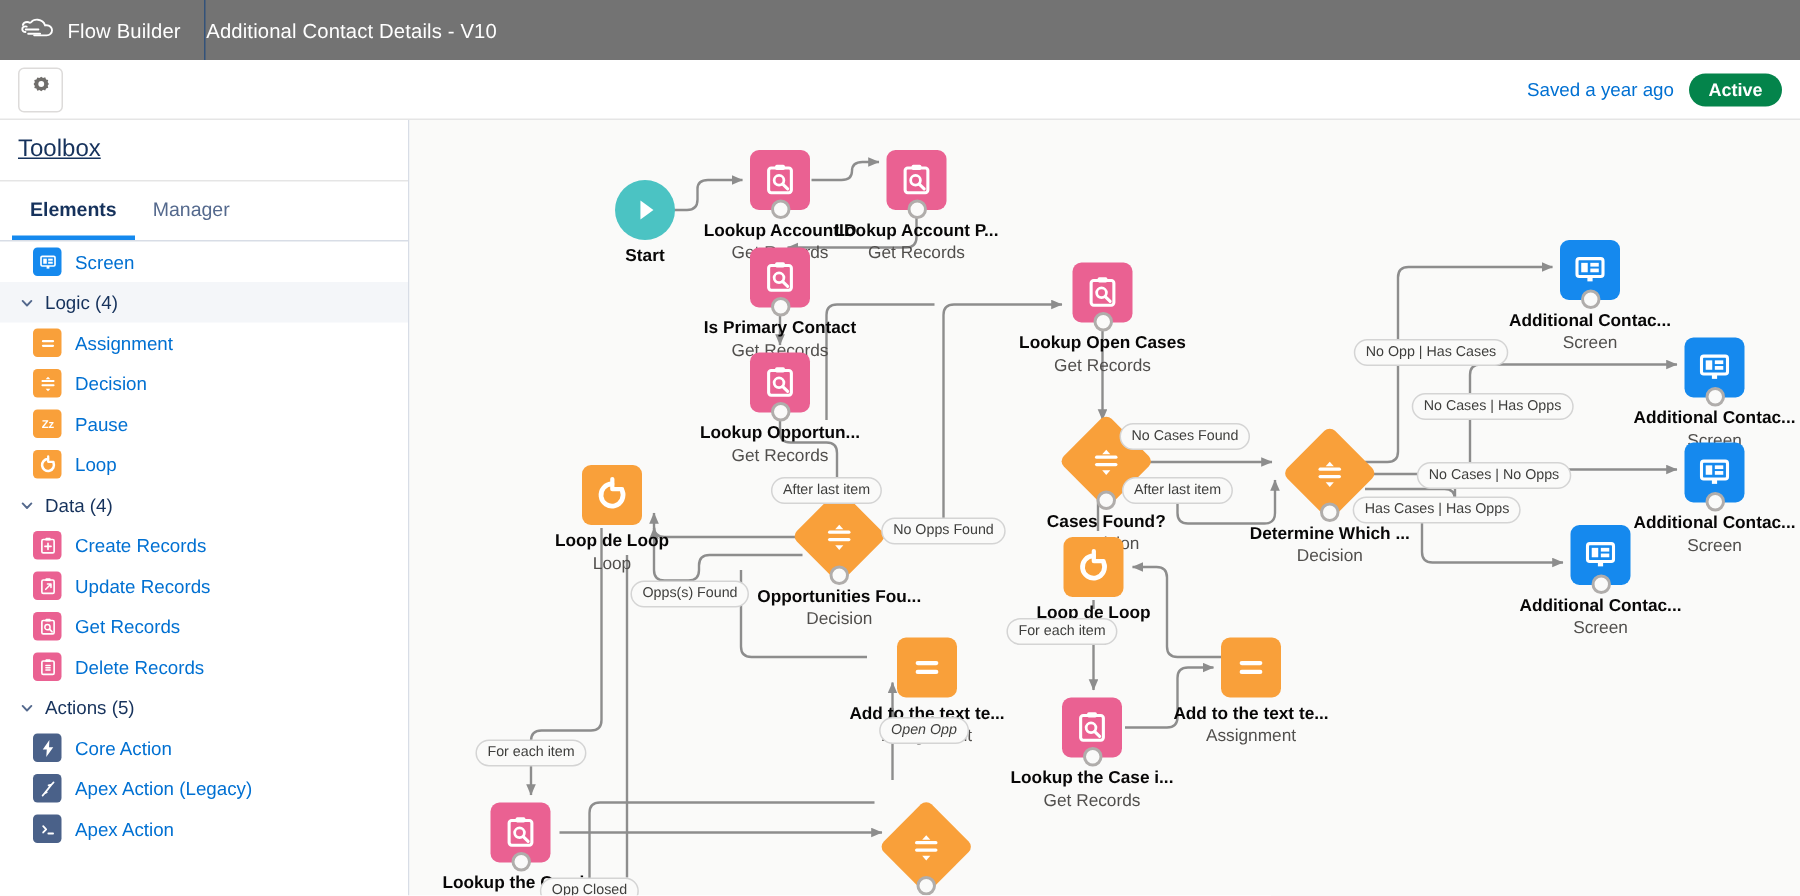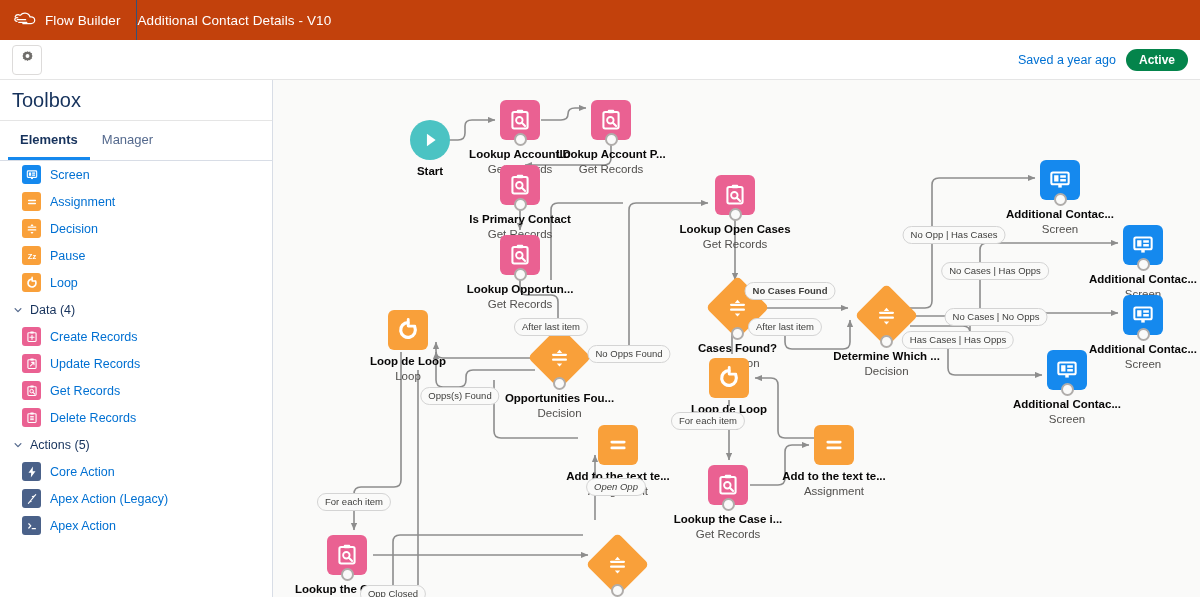--- a/index.html
+++ b/index.html
@@ -8,21 +8,21 @@
     width: 1200px; height: 597px;
     font-family: "Liberation Sans", sans-serif;
     overflow: hidden; background: #ffffff;
   }
   #app { position: relative; width: 1200px; height: 597px; }
 
   
   .header {
     position: absolute; top: 0; left: 0;
     width: 1200px; height: 40px;
-    background: #c2410c;
+    background: #737373;
     display: flex; align-items: center;
     color: #ffffff;
   }
   .hdr-brand {
     display: flex; align-items: center;
     height: 40px; padding: 0 16px 0 14px;
     border-right: 1px solid #33527a;
     gap: 9px;
   }
   .cloud-icon { width: 22px; height: 16px; display: block; }
@@ -65,21 +65,21 @@
     width: 273px; height: 517px;
     background: #ffffff;
     border-right: 1px solid #d8dde6;
     overflow: hidden;
   }
   .tb-header {
     height: 41px; display: flex; align-items: center;
     padding-left: 12px;
     border-bottom: 1px solid #e5e5e5;
   }
-  .tb-header-text { font-size: 20px; color: #16325c; }
+  .tb-header-text { font-size: 16px; color: #16325c; text-decoration: underline; }
   .tabs {
     height: 40px; display: flex; align-items: stretch;
     border-bottom: 1px solid #d8dde6;
     padding-left: 8px;
   }
   .tab {
     display: flex; align-items: center;
     padding: 0 12px; font-size: 13px;
     color: #54698d; cursor: pointer;
     border-bottom: 3px solid transparent;
@@ -211,20 +211,26 @@
             <svg width="14" height="14" viewBox="0 0 24 24">
               <rect x="4" y="5" width="16" height="11" rx="1.4" fill="none" stroke="#ffffff" stroke-width="1.9"></rect>
               <rect x="6.6" y="7.6" width="4" height="5.8" fill="#ffffff"></rect>
               <rect x="12.2" y="7.6" width="5.2" height="2.3" fill="#ffffff"></rect>
               <rect x="12.2" y="11.1" width="5.2" height="2.3" fill="#ffffff"></rect>
               <rect x="10.4" y="16" width="3.2" height="3" fill="#ffffff"></rect>
             </svg>
           </span>
           <span class="el-label">Screen</span>
         </div>
+        <div class="group-header shaded">
+          <svg class="chev" viewBox="0 0 12 12">
+            <path d="M2.5 4.3L6 8l3.5-3.7" fill="none" stroke="#54698d" stroke-width="1.5" stroke-linecap="round" stroke-linejoin="round"></path>
+          </svg>
+          <span>Logic (4)</span>
+        </div>
         <div class="el-item">
           <span class="el-icon" style="background: rgb(249, 160, 58);">
             <svg width="14" height="14" viewBox="0 0 24 24">
               <rect x="5" y="8" width="14" height="2.6" rx="1.3" fill="#ffffff"></rect>
               <rect x="5" y="13.4" width="14" height="2.6" rx="1.3" fill="#ffffff"></rect>
             </svg>
           </span>
           <span class="el-label">Assignment</span>
         </div>
         <div class="el-item">
@@ -642,21 +648,21 @@
         </div>
       </div>
     <div id="canvas-labels">
         <div class="conn-label" style="left: 278px; top: 238px;">After last item</div>
         <div class="conn-label" style="left: 356px; top: 252px; margin-top: 13px;">No Opps Found</div>
         <div class="conn-label" style="left: 187px; top: 307px;">Opps(s) Found</div>
         <div class="conn-label" style="left: 81px; top: 413px;">For each item</div>
         <div class="conn-label" style="left: 120px; top: 505px;">Opp Closed</div>
         <div class="conn-label" style="left: 343px; top: 398px; font-style: italic;">Open Opp</div>
         <div class="conn-label" style="left: 512px; top: 238px;">After last item</div>
-        <div class="conn-label" style="left: 517px; top: 202px; font-weight: bold;">No Cases Found</div>
+        <div class="conn-label" style="left: 517px; top: 202px;">No Cases Found</div>
         <div class="conn-label" style="left: 435px; top: 332px;">For each item</div>
         <div class="conn-label" style="left: 681px; top: 146px;">No Opp | Has Cases</div>
         <div class="conn-label" style="left: 722px; top: 182px;">No Cases | Has Opps</div>
         <div class="conn-label" style="left: 723px; top: 228px;">No Cases | No Opps</div>
         <div class="conn-label" style="left: 685px; top: 251px;">Has Cases | Has Opps</div>
       </div>
   </div>
 </div>
 
 </body></html>

